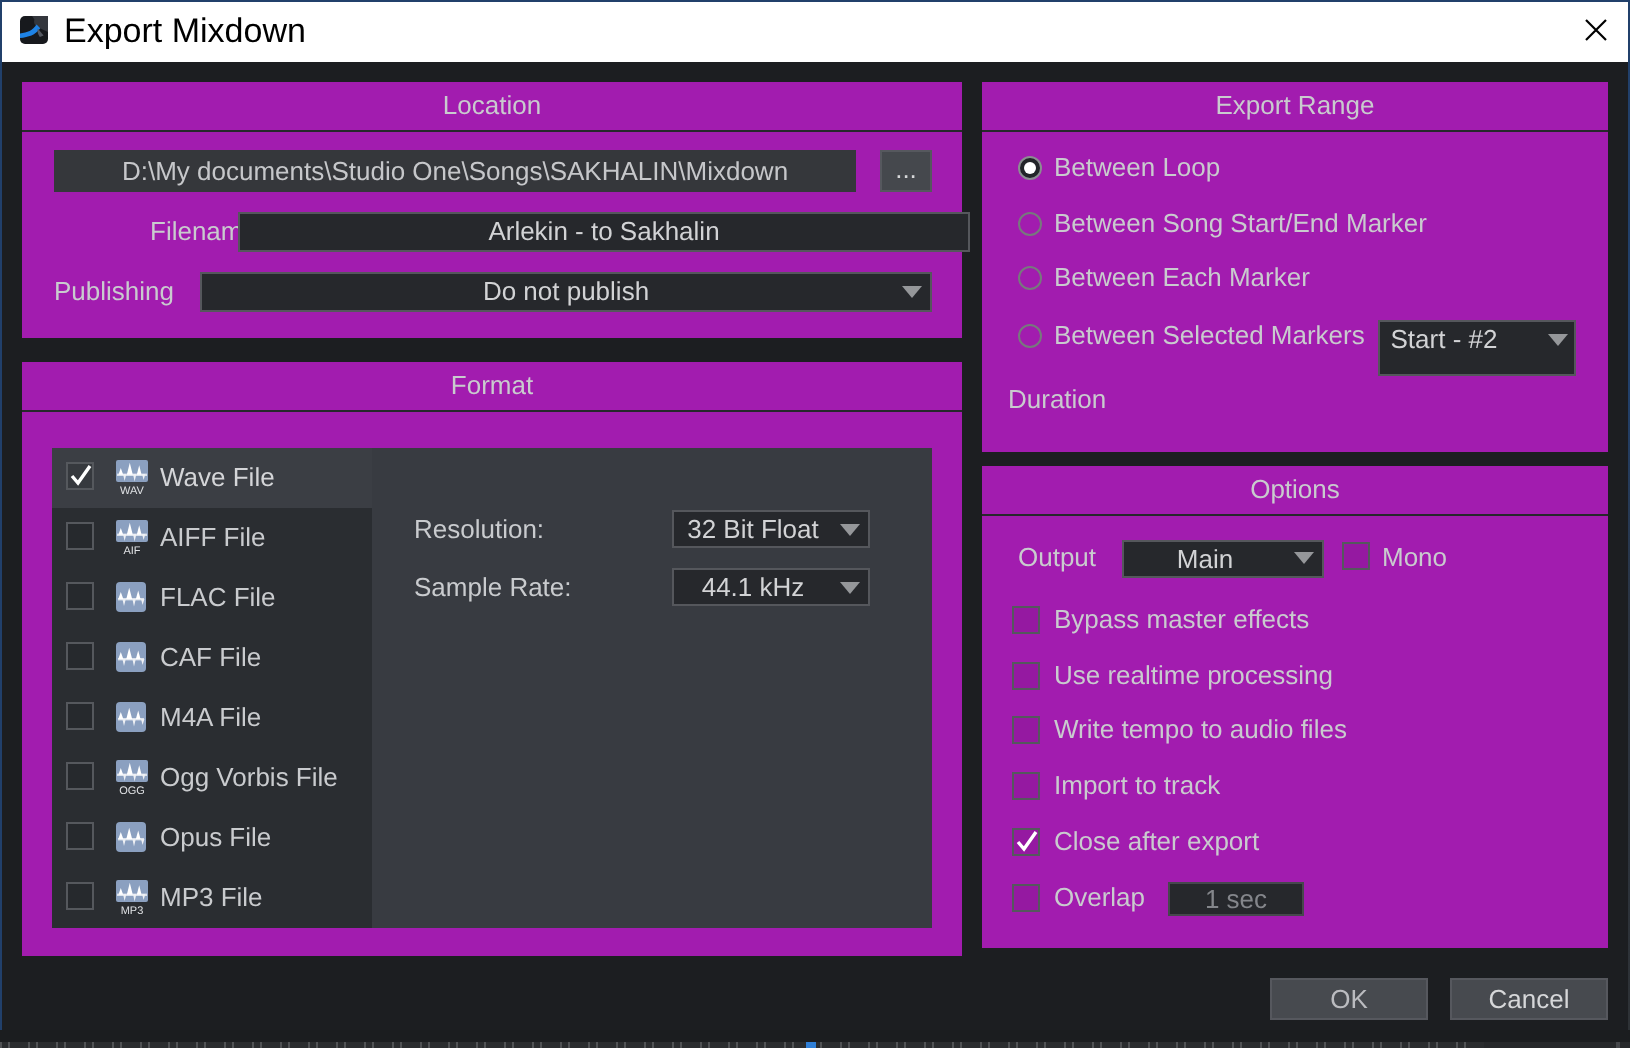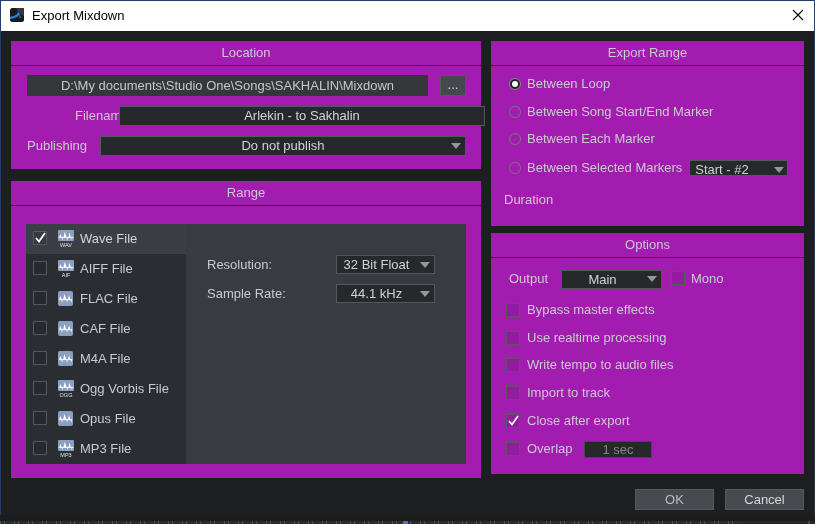--- a/index.html
+++ b/index.html
@@ -21,21 +21,21 @@
   .btn{position:absolute;width:80px;height:21px;background:#474a4f;border:1px solid #56585e;
        box-sizing:border-box;color:#d6d7d9;font-size:13px;text-align:center;line-height:19px;}
 </style>
 </head>
 <body>
 <div id="win">
   <div class="abs" style="left:1px;top:1px;width:813px;height:30px;background:#fff;"></div>
   <div class="abs" style="left:0;top:0;width:815px;height:1px;background:#21406b;"></div>
   <div class="abs" style="left:0;top:0;width:1px;height:515px;background:#21406b;"></div>
   <div class="abs" style="left:814px;top:0;width:1px;height:515px;background:linear-gradient(180deg,#21406b 0%,#21406b 38%,#2b3442 60%,#2e3236 100%);"></div>
-  <div class="abs" style="left:32px;top:1px;height:35px;line-height:30px;color:#000;font-size:13px;">Export Mixdown</div>
+  <div class="abs" style="left:32px;top:1px;height:35px;line-height:30px;color:#000;font-size:17px;">Export Mixdown</div>
 
   <svg class="abs" style="left:10px;top:8px" width="14" height="14" viewBox="0 0 14 14">
     <rect x="0" y="0" width="14" height="14" rx="2.5" fill="#17191d"></rect>
     <path d="M6 0 H14 V8 L8.8 5.6 C7.4 4.9 6.7 3.3 7.2 1.8 Z" fill="#34373d"></path>
     <path d="M0 8.8 C3.8 8.3 6.3 7.3 8.3 4.3 L10.1 6.1 C7.6 9.6 4.4 10.5 0 11 Z" fill="#1e83e6"></path>
     <path d="M8.9 6.3 L11.8 9.8 L9.9 10.5 C8.9 9.2 8.5 7.6 8.9 6.3 Z" fill="#555962"></path>
   </svg>
 
   <svg class="abs" style="left:792px;top:9px" width="12" height="12" viewBox="0 0 12 12">
     <path d="M1 1 L11 11 M11 1 L1 11" stroke="#000" stroke-width="1.1" fill="none"></path>
@@ -46,21 +46,21 @@
     <div class="flat" style="left:16px;top:34px;width:401px;height:21px;line-height:21px;">D:\My documents\Studio One\Songs\SAKHALIN\Mixdown</div>
     <div class="btn" style="left:429px;top:34px;width:26px;height:21px;line-height:17px;background:#45484d;">...</div>
     <div class="lbl" style="left:16px;top:65px;height:20px;line-height:20px;margin-left:48px;">Filename</div>
     <div class="inp" style="left:89px;top:65px;width:366px;height:20px;line-height:18px;margin-left:19px;">Arlekin - to Sakhalin</div>
     <div class="lbl" style="left:16px;top:95px;height:20px;line-height:20px;">Publishing</div>
     <div class="inp" style="left:89px;top:95px;width:366px;height:20px;line-height:18px;">Do not publish</div>
     <div class="arrow" style="left:440px;top:102px;"></div>
   </div>
 
   <div class="panel" style="left:11px;top:181px;width:470px;height:297px;">
-    <div class="phead">Range</div>
+    <div class="phead">Format</div>
     <div class="abs" style="left:15px;top:43px;width:160px;height:240px;background:#2a2d31;"></div>
     <div class="abs" style="left:15px;top:43px;width:160px;height:30px;background:#3b3e44;"></div>
     <div class="abs" style="left:175px;top:43px;width:280px;height:240px;background:#383b41;"></div>
 
     <div class="cb" style="left:22px;top:50px;"></div>
     <svg class="abs" style="left:21px;top:48px" width="17" height="17" viewBox="0 0 17 17">
       <path d="M4 9 L7 12.5 L13 4" stroke="#fff" stroke-width="1.7" fill="none"></path>
     </svg>
     <div class="cb" style="left:22px;top:80px;"></div>
     <div class="cb" style="left:22px;top:110px;"></div>
@@ -144,21 +144,21 @@
     <div class="phead">Export Range</div>
     <div class="radio" style="left:18px;top:37px;background:#222428;border-color:#8b8d91;"></div>
     <div class="abs" style="left:21px;top:40px;width:6px;height:6px;border-radius:50%;background:#fff;"></div>
     <div class="lbl" style="left:36px;top:33px;height:20px;line-height:20px;">Between Loop</div>
     <div class="radio" style="left:18px;top:65px;"></div>
     <div class="lbl" style="left:36px;top:61px;height:20px;line-height:20px;">Between Song Start/End Marker</div>
     <div class="radio" style="left:18px;top:92px;"></div>
     <div class="lbl" style="left:36px;top:88px;height:20px;line-height:20px;">Between Each Marker</div>
     <div class="radio" style="left:18px;top:121px;"></div>
     <div class="lbl" style="left:36px;top:117px;height:20px;line-height:20px;">Between Selected Markers</div>
-    <div class="inp" style="left:198px;top:119px;width:99px;height:16px;line-height:18px;padding-right:33px;">Start - #2</div>
+    <div class="inp" style="left:198px;top:119px;width:99px;height:28px;line-height:18px;padding-right:33px;">Start - #2</div>
     <div class="arrow" style="left:283px;top:126px;"></div>
     <div class="lbl" style="left:13px;top:149px;height:20px;line-height:20px;">Duration</div>
   </div>
 
   <div class="panel" style="left:491px;top:233px;width:313px;height:241px;">
     <div class="phead">Options</div>
     <div class="lbl" style="left:18px;top:36px;height:20px;line-height:20px;">Output</div>
     <div class="inp" style="left:70px;top:37px;width:101px;height:19px;line-height:17px;padding-right:18px;">Main</div>
     <div class="arrow" style="left:156px;top:43px;"></div>
     <div class="cb" style="left:180px;top:38px;"></div>

